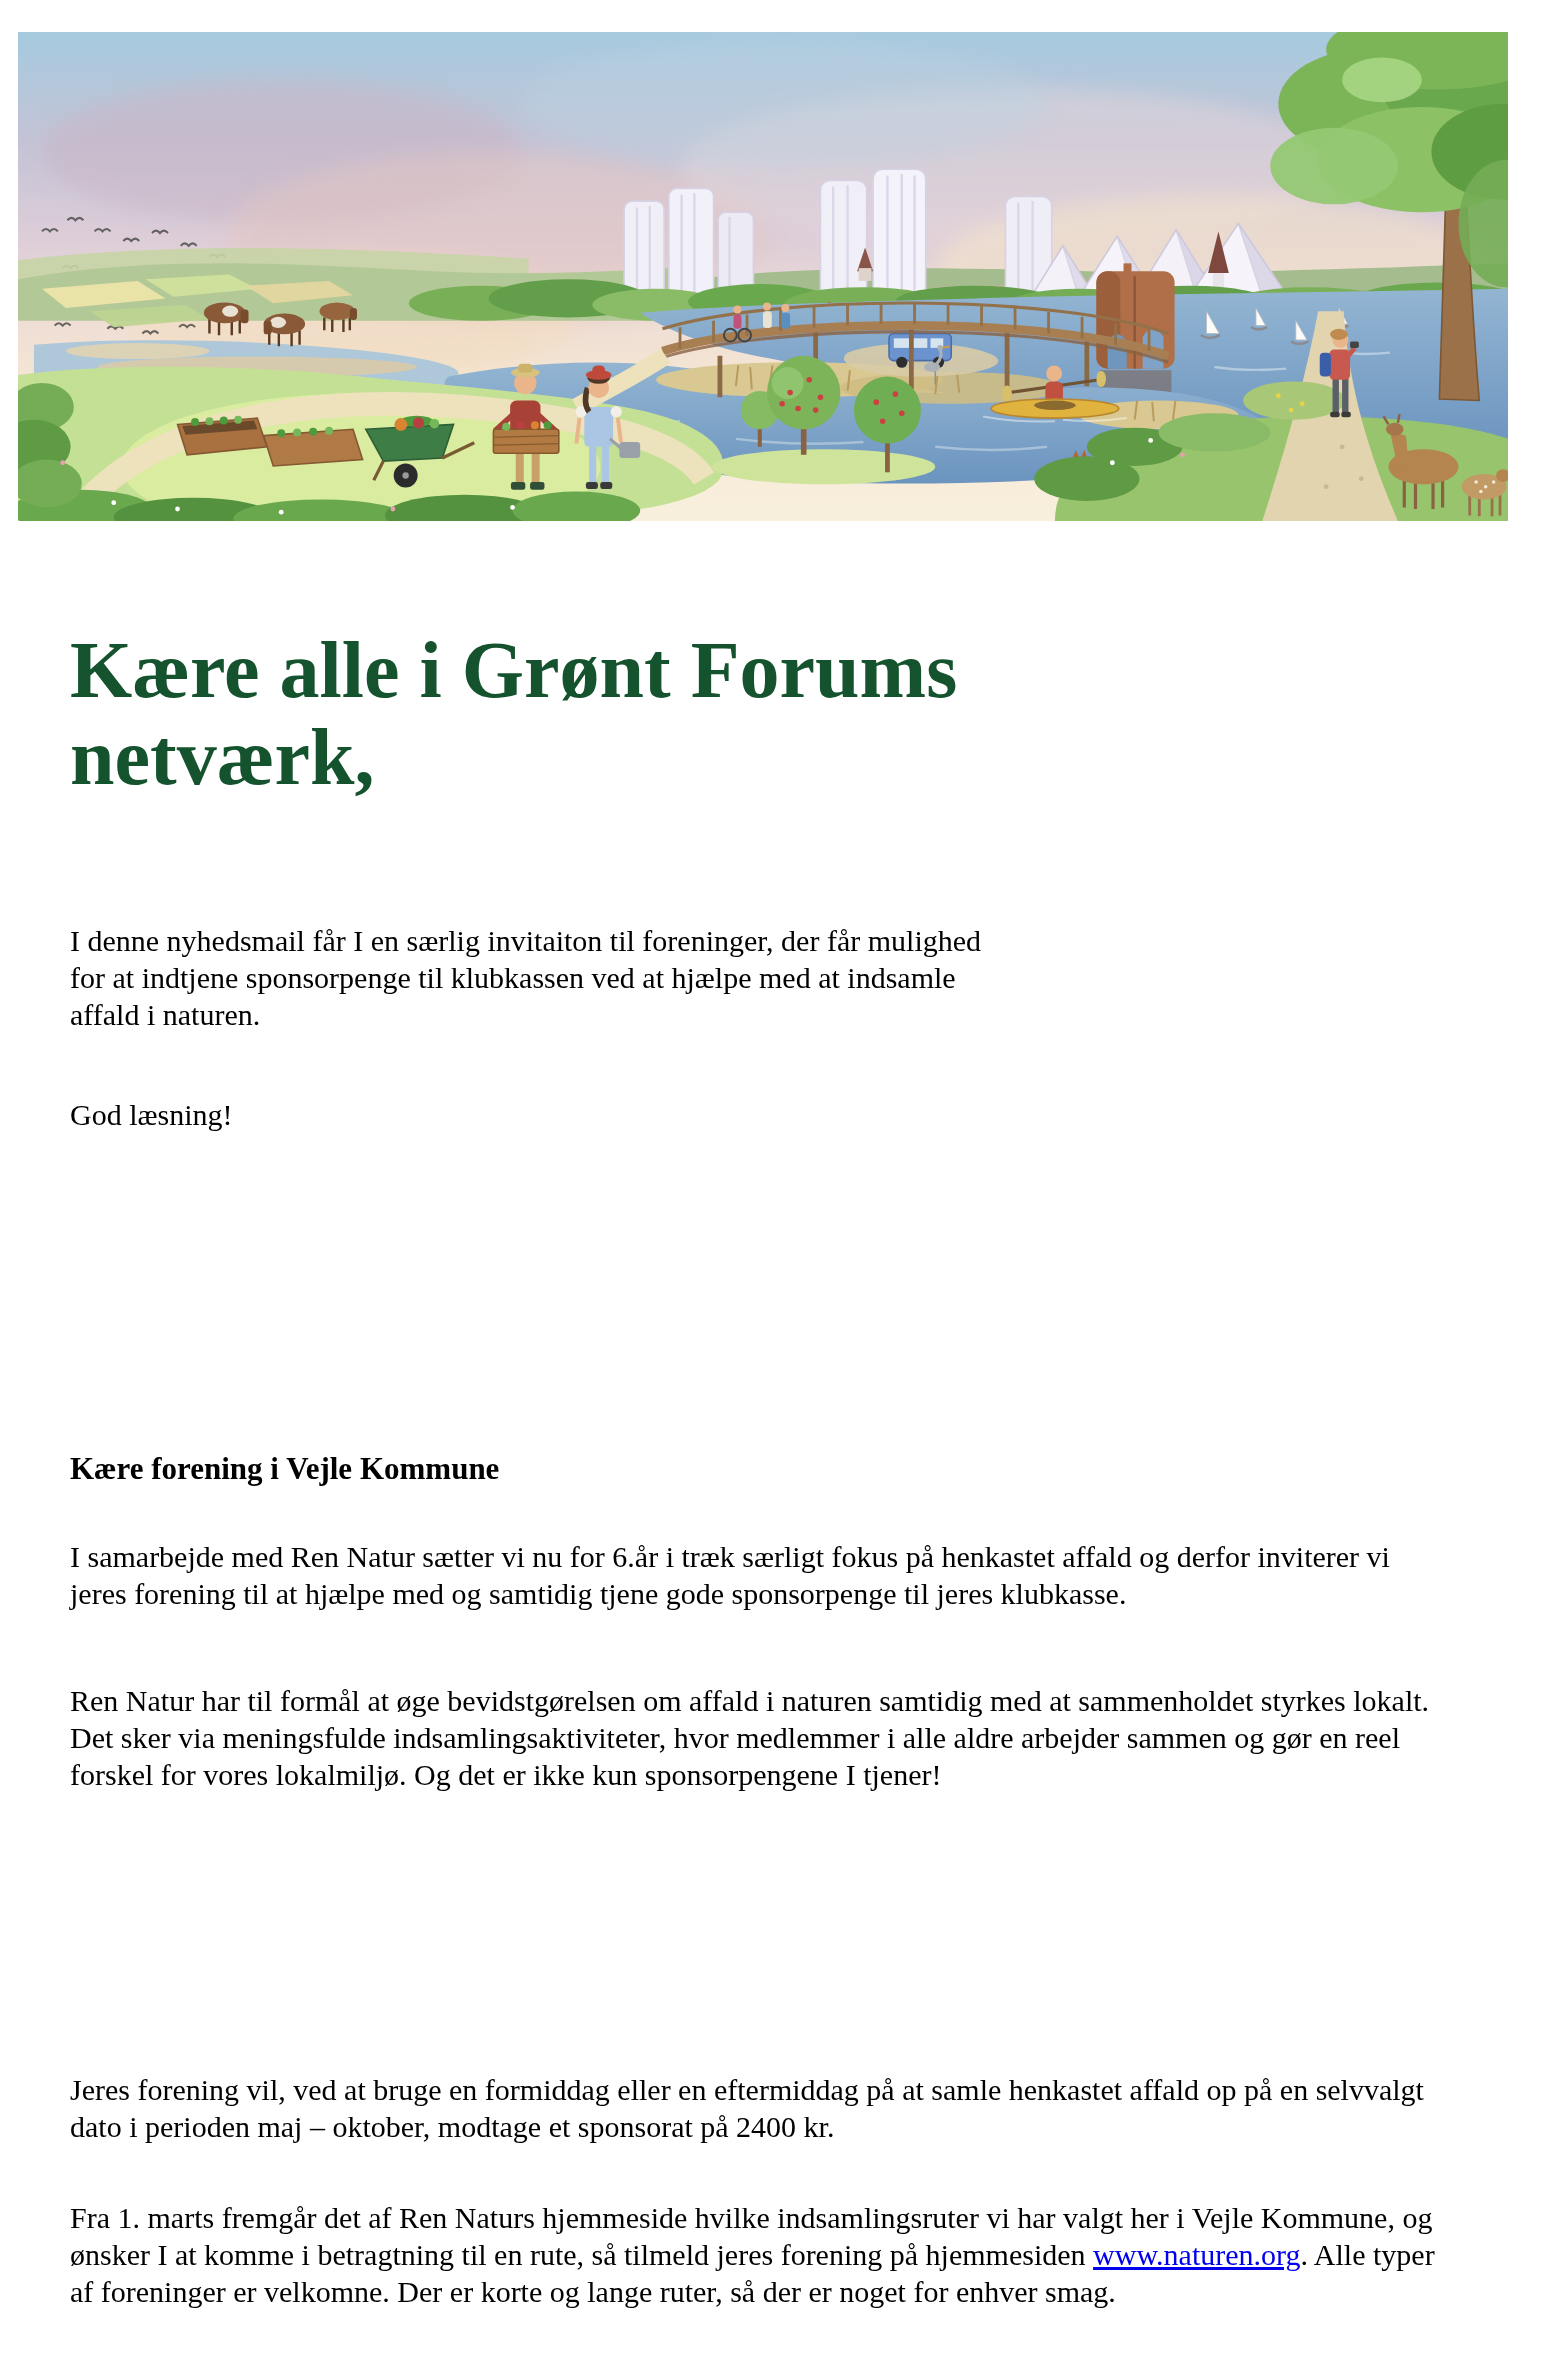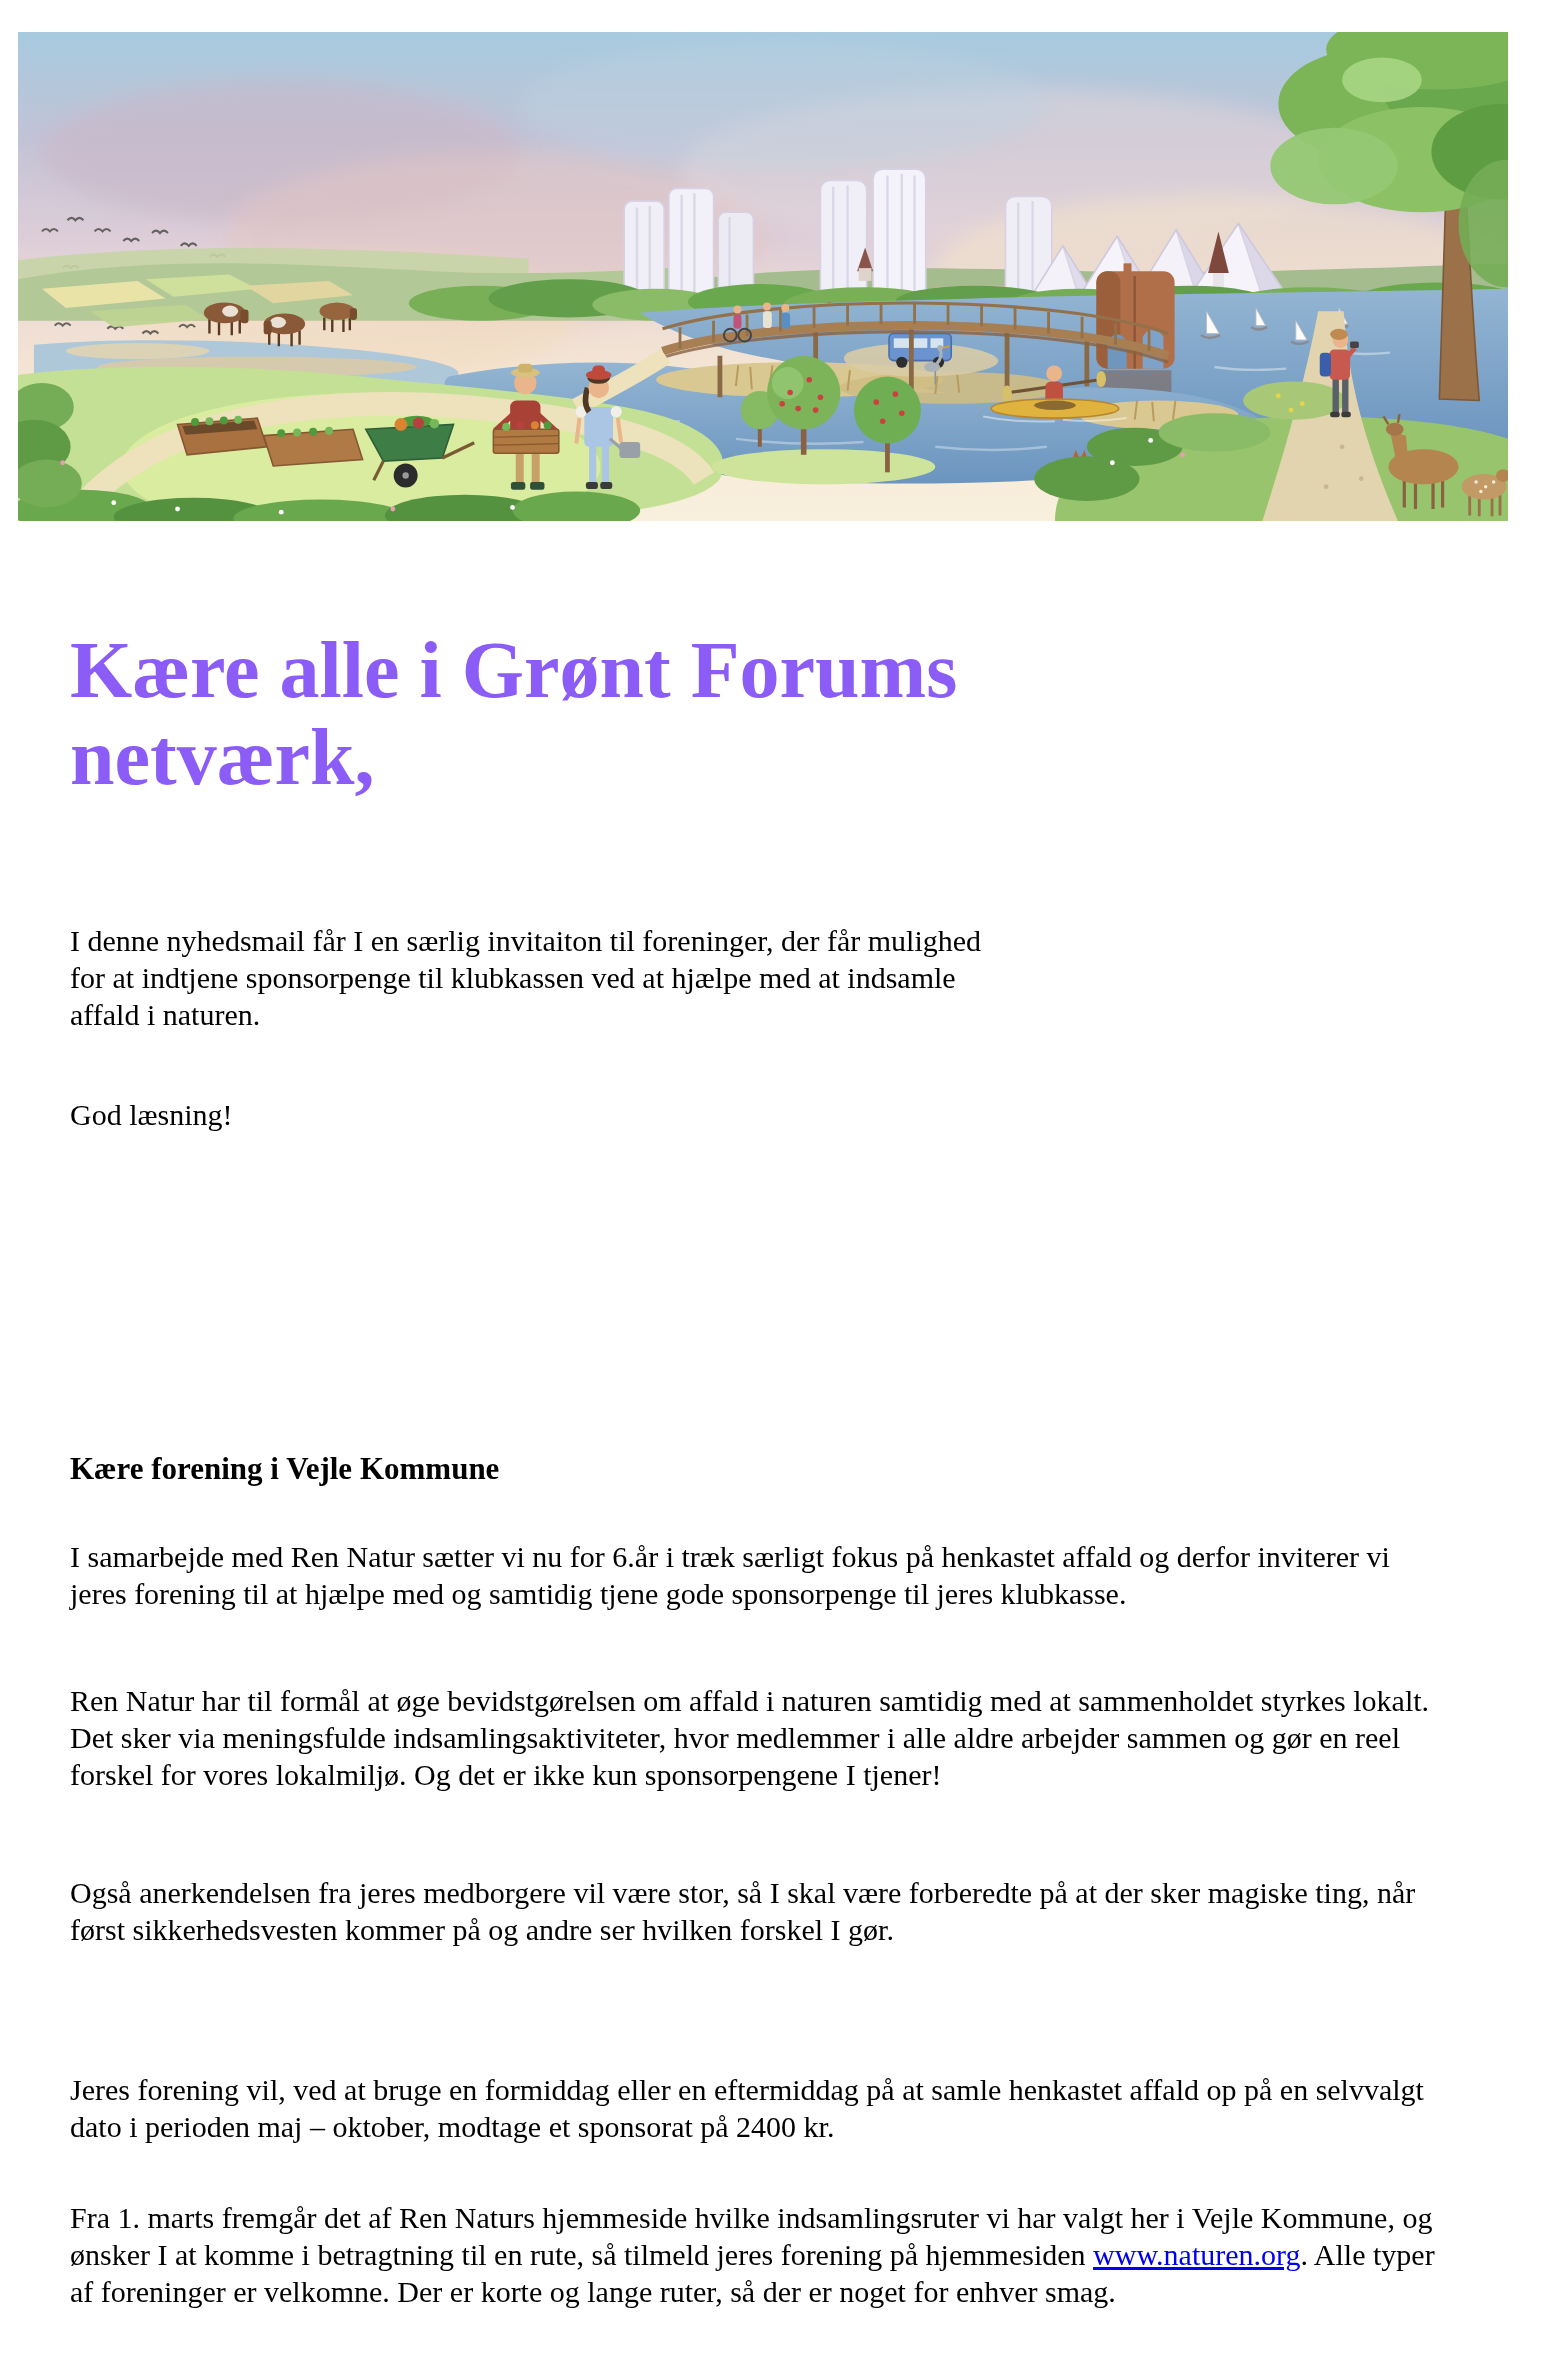--- a/index.html
+++ b/index.html
@@ -1,21 +1,21 @@
 <!DOCTYPE html>
 <html style="font-size:12.8px"><head>
 <meta charset="utf-8">
 <style>
   html,body{margin:0;padding:0;background:#fff;}
   .page{position:relative;width:1565px;height:2366px;background:#ffffff;
         font-family:"Liberation Serif",serif;color:#000;overflow:hidden;}
   .hero{position:absolute;left:18.4px;top:32px;width:1490px;height:489px;}
   .hero svg{display:block;width:100%;height:100%;}
   .main-heading{position:absolute;left:70px;top:627px;width:949px;margin:0;
-        font-size:80px;line-height:1.09;font-weight:700;color:#8b5cf6;}
+        font-size:80px;line-height:1.09;font-weight:700;color:#14532d;}
   .logo{position:absolute;left:996px;top:568px;width:447px;}
   .logo-leaf{width:303px;height:297px;margin-left:8px;display:block;}
   .logo-textblock{margin-left:64px;width:319px;margin-top:-29px;}
   .logo-grnt{font-family:"Liberation Sans",sans-serif;font-weight:700;font-size:73px;
         letter-spacing:11.2px;color:#2a7a56;line-height:1;white-space:nowrap;}
   .logo-rule{height:2.4px;background:#7ab648;width:313px;margin:12.8px 0 9.6px 1.6px;}
   .logo-forum{font-family:"Liberation Sans",sans-serif;font-weight:400;font-size:43px;
         letter-spacing:35px;color:#7ab648;line-height:1;white-space:nowrap;text-indent:3.2px;}
   .intro{position:absolute;left:70px;top:892px;width:925px;font-size:30px;line-height:37px;}
   .intro-closing{position:absolute;left:70px;top:1066px;font-size:30px;line-height:37px;}
@@ -434,18 +434,17 @@
 
   <h1 class="main-heading">Kære alle i Grønt Forums netværk,</h1>
 
 
   <p class="intro">I denne nyhedsmail får I en særlig invitaiton til foreninger, der får mulighed for at indtjene sponsorpenge til klubkassen ved at hjælpe med at indsamle affald i naturen.</p>
   <p class="intro-closing">God læsning!</p>
 
   <p class="salutation">Kære forening i Vejle Kommune</p>
   <p class="para p1">I samarbejde med Ren Natur sætter vi nu for 6.år i træk særligt fokus på henkastet affald og derfor inviterer vi jeres forening til at hjælpe med og samtidig tjene gode sponsorpenge til jeres klubkasse.</p>
   <p class="para p2">Ren Natur har til formål at øge bevidstgørelsen om affald i naturen samtidig med at sammenholdet styrkes lokalt. Det sker via meningsfulde indsamlingsaktiviteter, hvor medlemmer i alle aldre arbejder sammen og gør en reel forskel for vores lokalmiljø. Og det er ikke kun sponsorpengene I tjener!</p>
-  <p class="para p3">Også anerkendelsen fra jeres medborgere vil være stor, så I skal være forberedte på at der sker magiske ting, når først sikkerhedsvesten kommer på og andre ser hvilken forskel I gør.</p>
   <p class="para p4">Jeres forening vil, ved at bruge en formiddag eller en eftermiddag på at samle henkastet affald op på en selvvalgt dato i perioden maj – oktober, modtage et sponsorat på 2400 kr.</p>
   <p class="para p5"><span>Fra 1. marts fremgår det af Ren Naturs hjemmeside hvilke indsamlingsruter vi har valgt her i Vejle Kommune, og ønsker I at komme i betragtning til en rute, så tilmeld jeres forening på hjemmesiden </span><a class="link" href="#">www.naturen.org</a><span>. Alle typer af foreninger er velkomne. Der er korte og lange ruter, så der er noget for enhver smag.</span></p>
 
 </div>
 
 
 </body></html>

